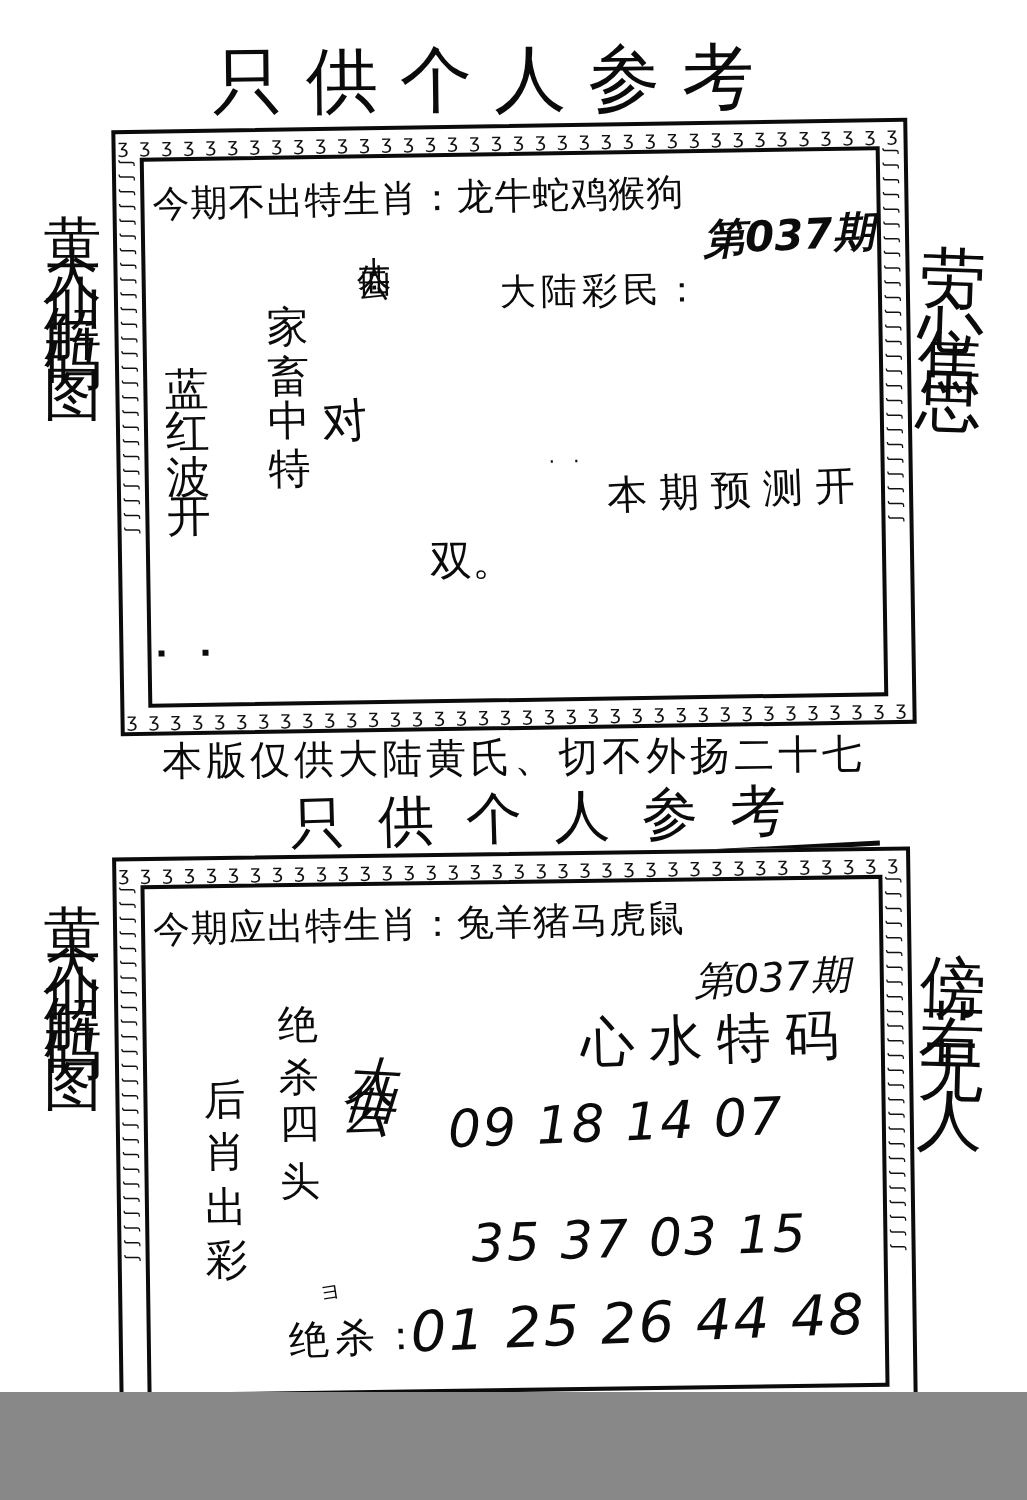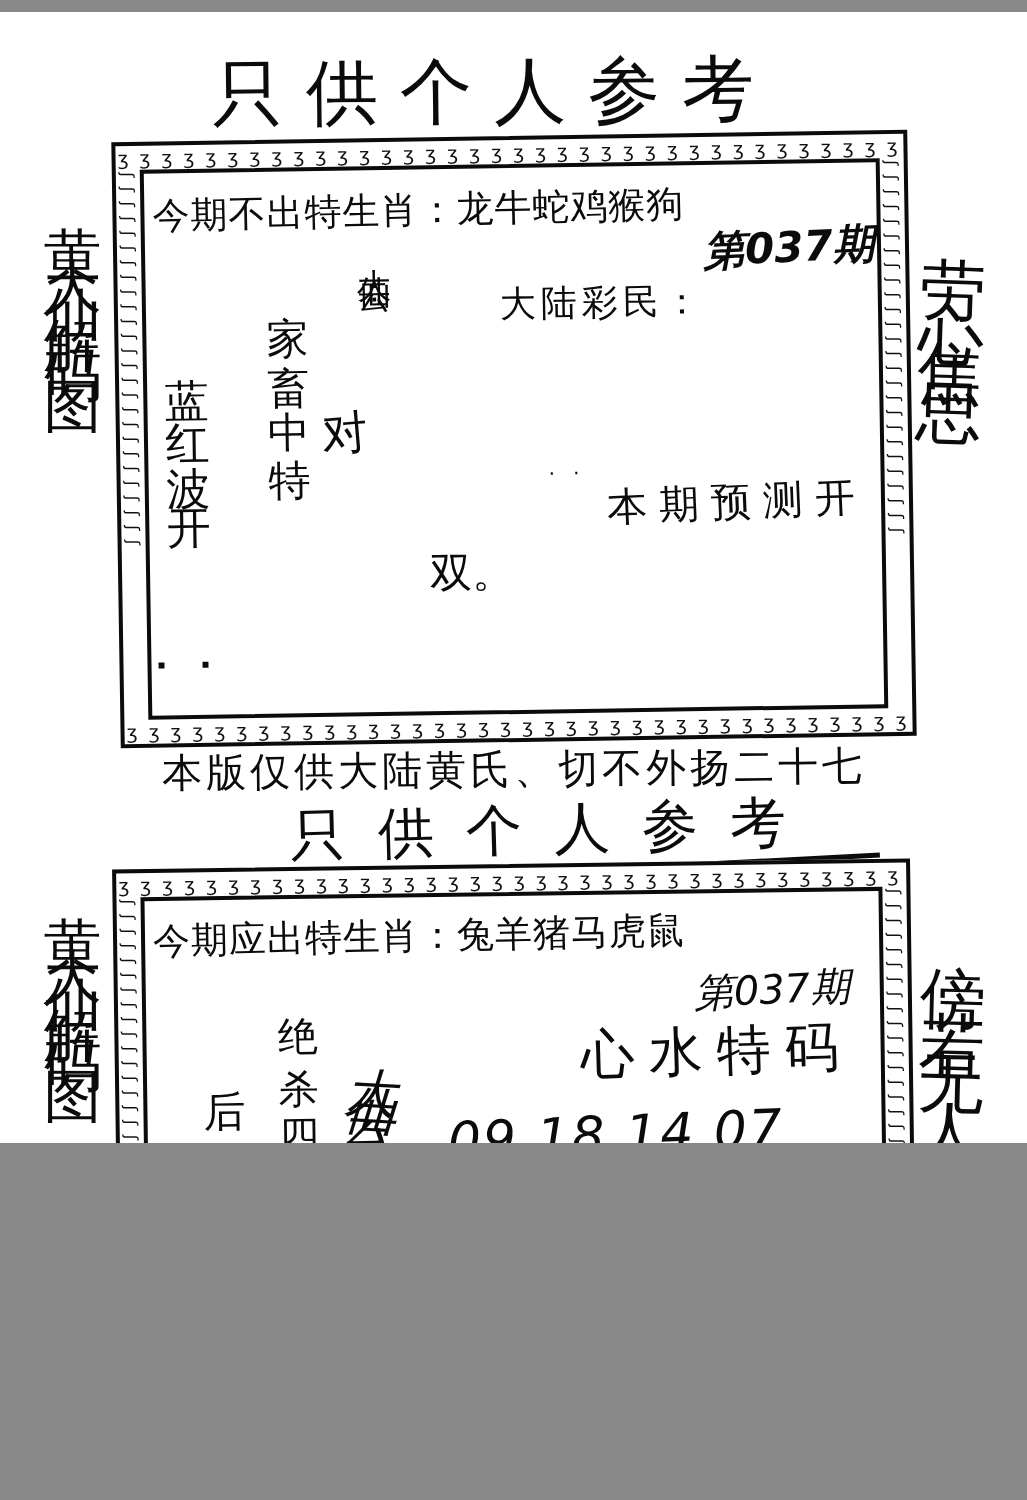--- a/index.html
+++ b/index.html
@@ -1,17 +1,17 @@
 <!DOCTYPE html>
 <html><head>
 <meta charset="utf-8">
 <style>
   html,body{margin:0;padding:0;background:#888;}
   .canvas{
-    position:relative;width:1027px;height:1131px;margin:12px auto;
+    position:relative;width:1027px;height:1392px;margin:0 auto;
     background:#ffffff;overflow:hidden;
     font-family:"DejaVu Sans",sans-serif;color:#0b0b0b;
   }
   .abs{position:absolute;white-space:nowrap;}
   .hw{font-family:"DejaVu Sans",sans-serif;}
   .vcol{
     position:absolute;writing-mode:vertical-rl;text-orientation:upright;
     white-space:nowrap;line-height:1;
   }
   

